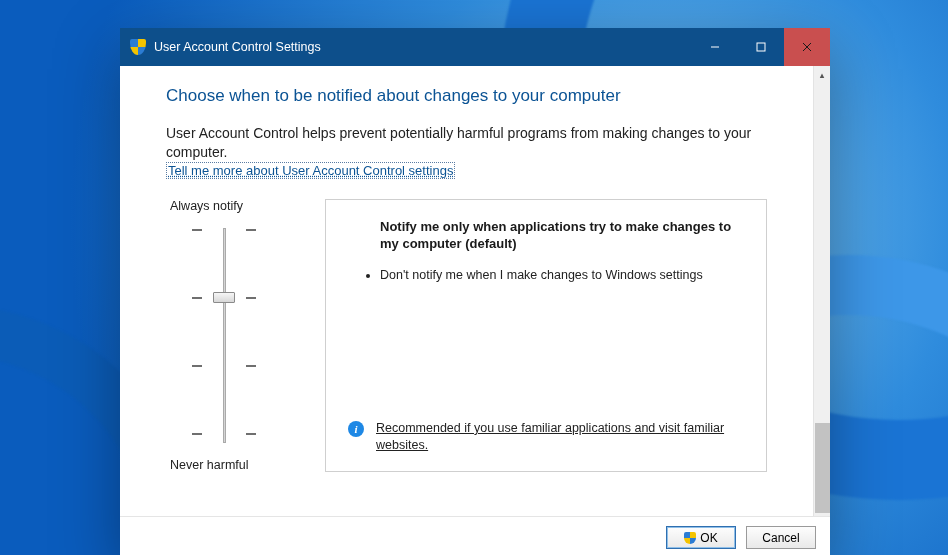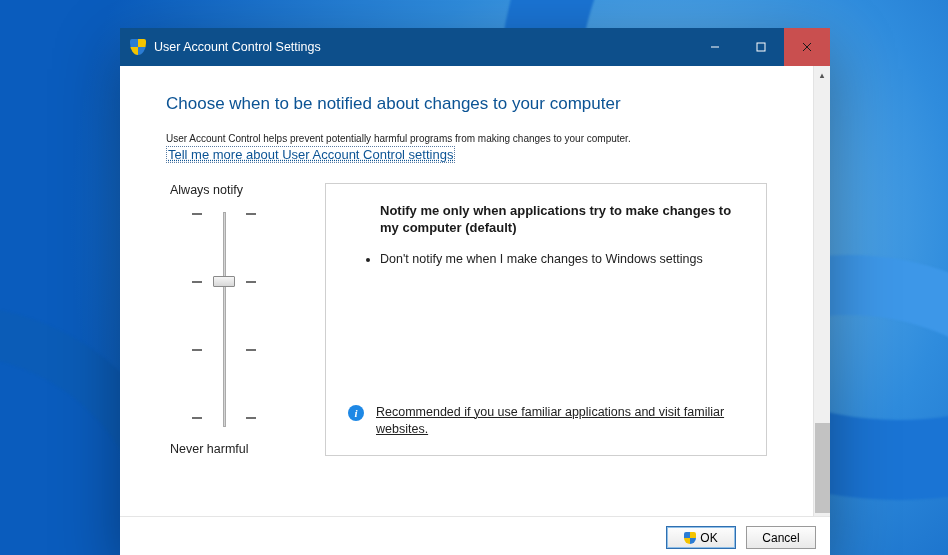--- a/index.html
+++ b/index.html
@@ -40,34 +40,34 @@
   .winbtn { width:46px; height:38px; display:flex; align-items:center; justify-content:center; }
   .winbtn svg { stroke:#fff; stroke-width:1; fill:none; }
   .winbtn.close { background:#c94f4f; }
   .winbtn.close svg { stroke:#1a1a1a; }
 
   .client {
     flex:1; position:relative; background:#fff;
     display:flex;
   }
   .scroll-area {
-    flex:1; padding:28px 46px 10px 46px;
+    flex:1; padding:20px 46px 10px 46px;
   }
   .vscroll {
     width:17px; background:#f0f0f0; border-left:1px solid #e3e3e3;
     display:flex; flex-direction:column; align-items:center;
     justify-content:space-between;
   }
   .vscroll .arrow { width:17px; height:17px; display:flex; align-items:center; justify-content:center; font-size:9px; color:#555; }
   .vscroll .thumb { width:15px; height:90px; background:#c0c0c0; margin-top:150px; }
   .vscroll .track { flex:1; width:100%; position:relative; }
   .vscroll .track .thumb { position:absolute; left:1px; top:190px; height:90px; width:15px; background:#c2c2c2; }
 
   h2.heading { color:#0b5394; font-weight:400; font-size:17px; margin-bottom:18px; }
-  .desc { color:#222; font-size:10px; line-height:1.35; }
+  .desc { color:#222; font-size:14px; line-height:1.35; }
   .link { color:#0b5394; text-decoration:underline dotted; border:1px dotted #5a7ca3; display:inline-block; padding:0 1px; }
 
   .slider-section {
     display:flex; gap:44px; margin-top:20px;
   }
   .slider-col { width:115px; }
   .slider-label { font-size:12.5px; color:#222; margin-bottom:10px; margin-left:4px; }
   .slider-wrap {
     margin:6px auto 10px; width:80px; height:225px; position:relative;
   }

